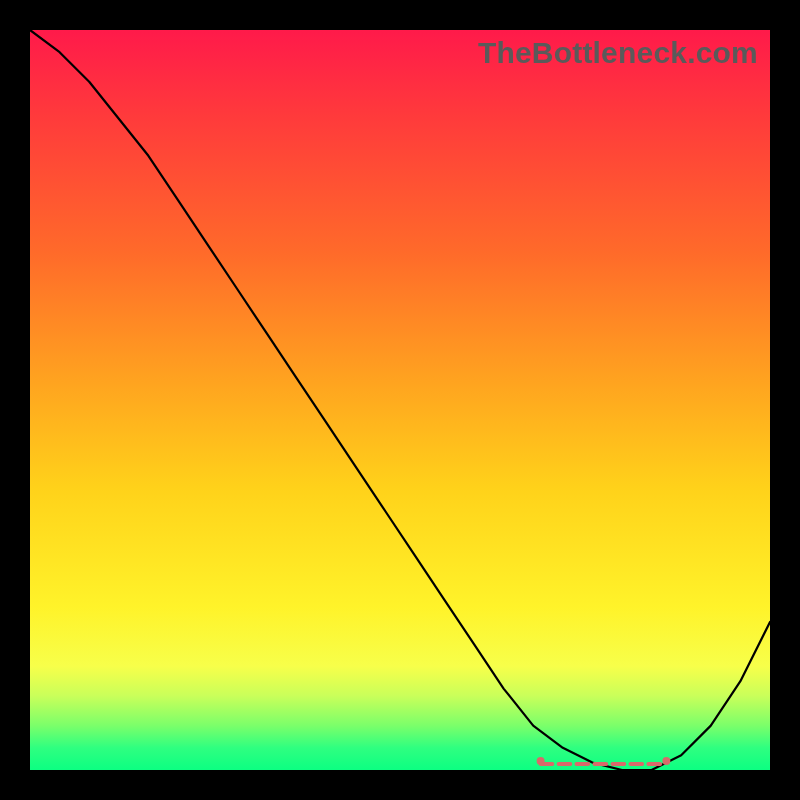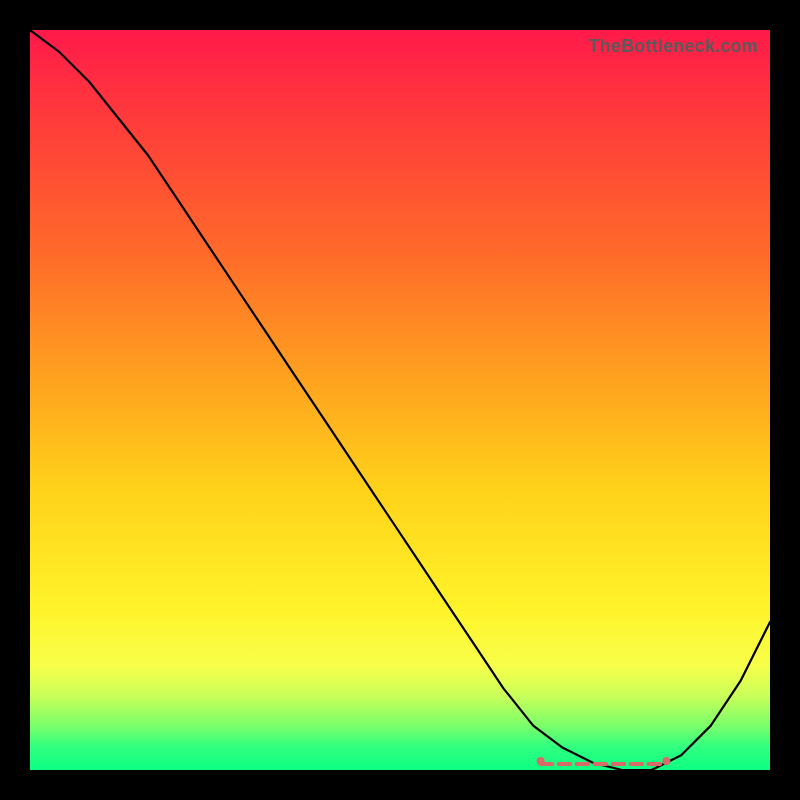--- a/index.html
+++ b/index.html
@@ -33,21 +33,21 @@
       #c9ff5a 90%,
       #7bff6a 94%,
       #2fff80 97%,
       #0cff82 100%);
   }
   .watermark {
     position: absolute;
     top: 6px;
     right: 12px;
     font-family: Arial, Helvetica, sans-serif;
-    font-size: 18px;
+    font-size: 30px;
     font-weight: bold;
     color: #5a5a5a;
     letter-spacing: 0.2px;
   }
   svg {
     position: absolute;
     left: 0;
     top: 0;
   }
   .curve {

